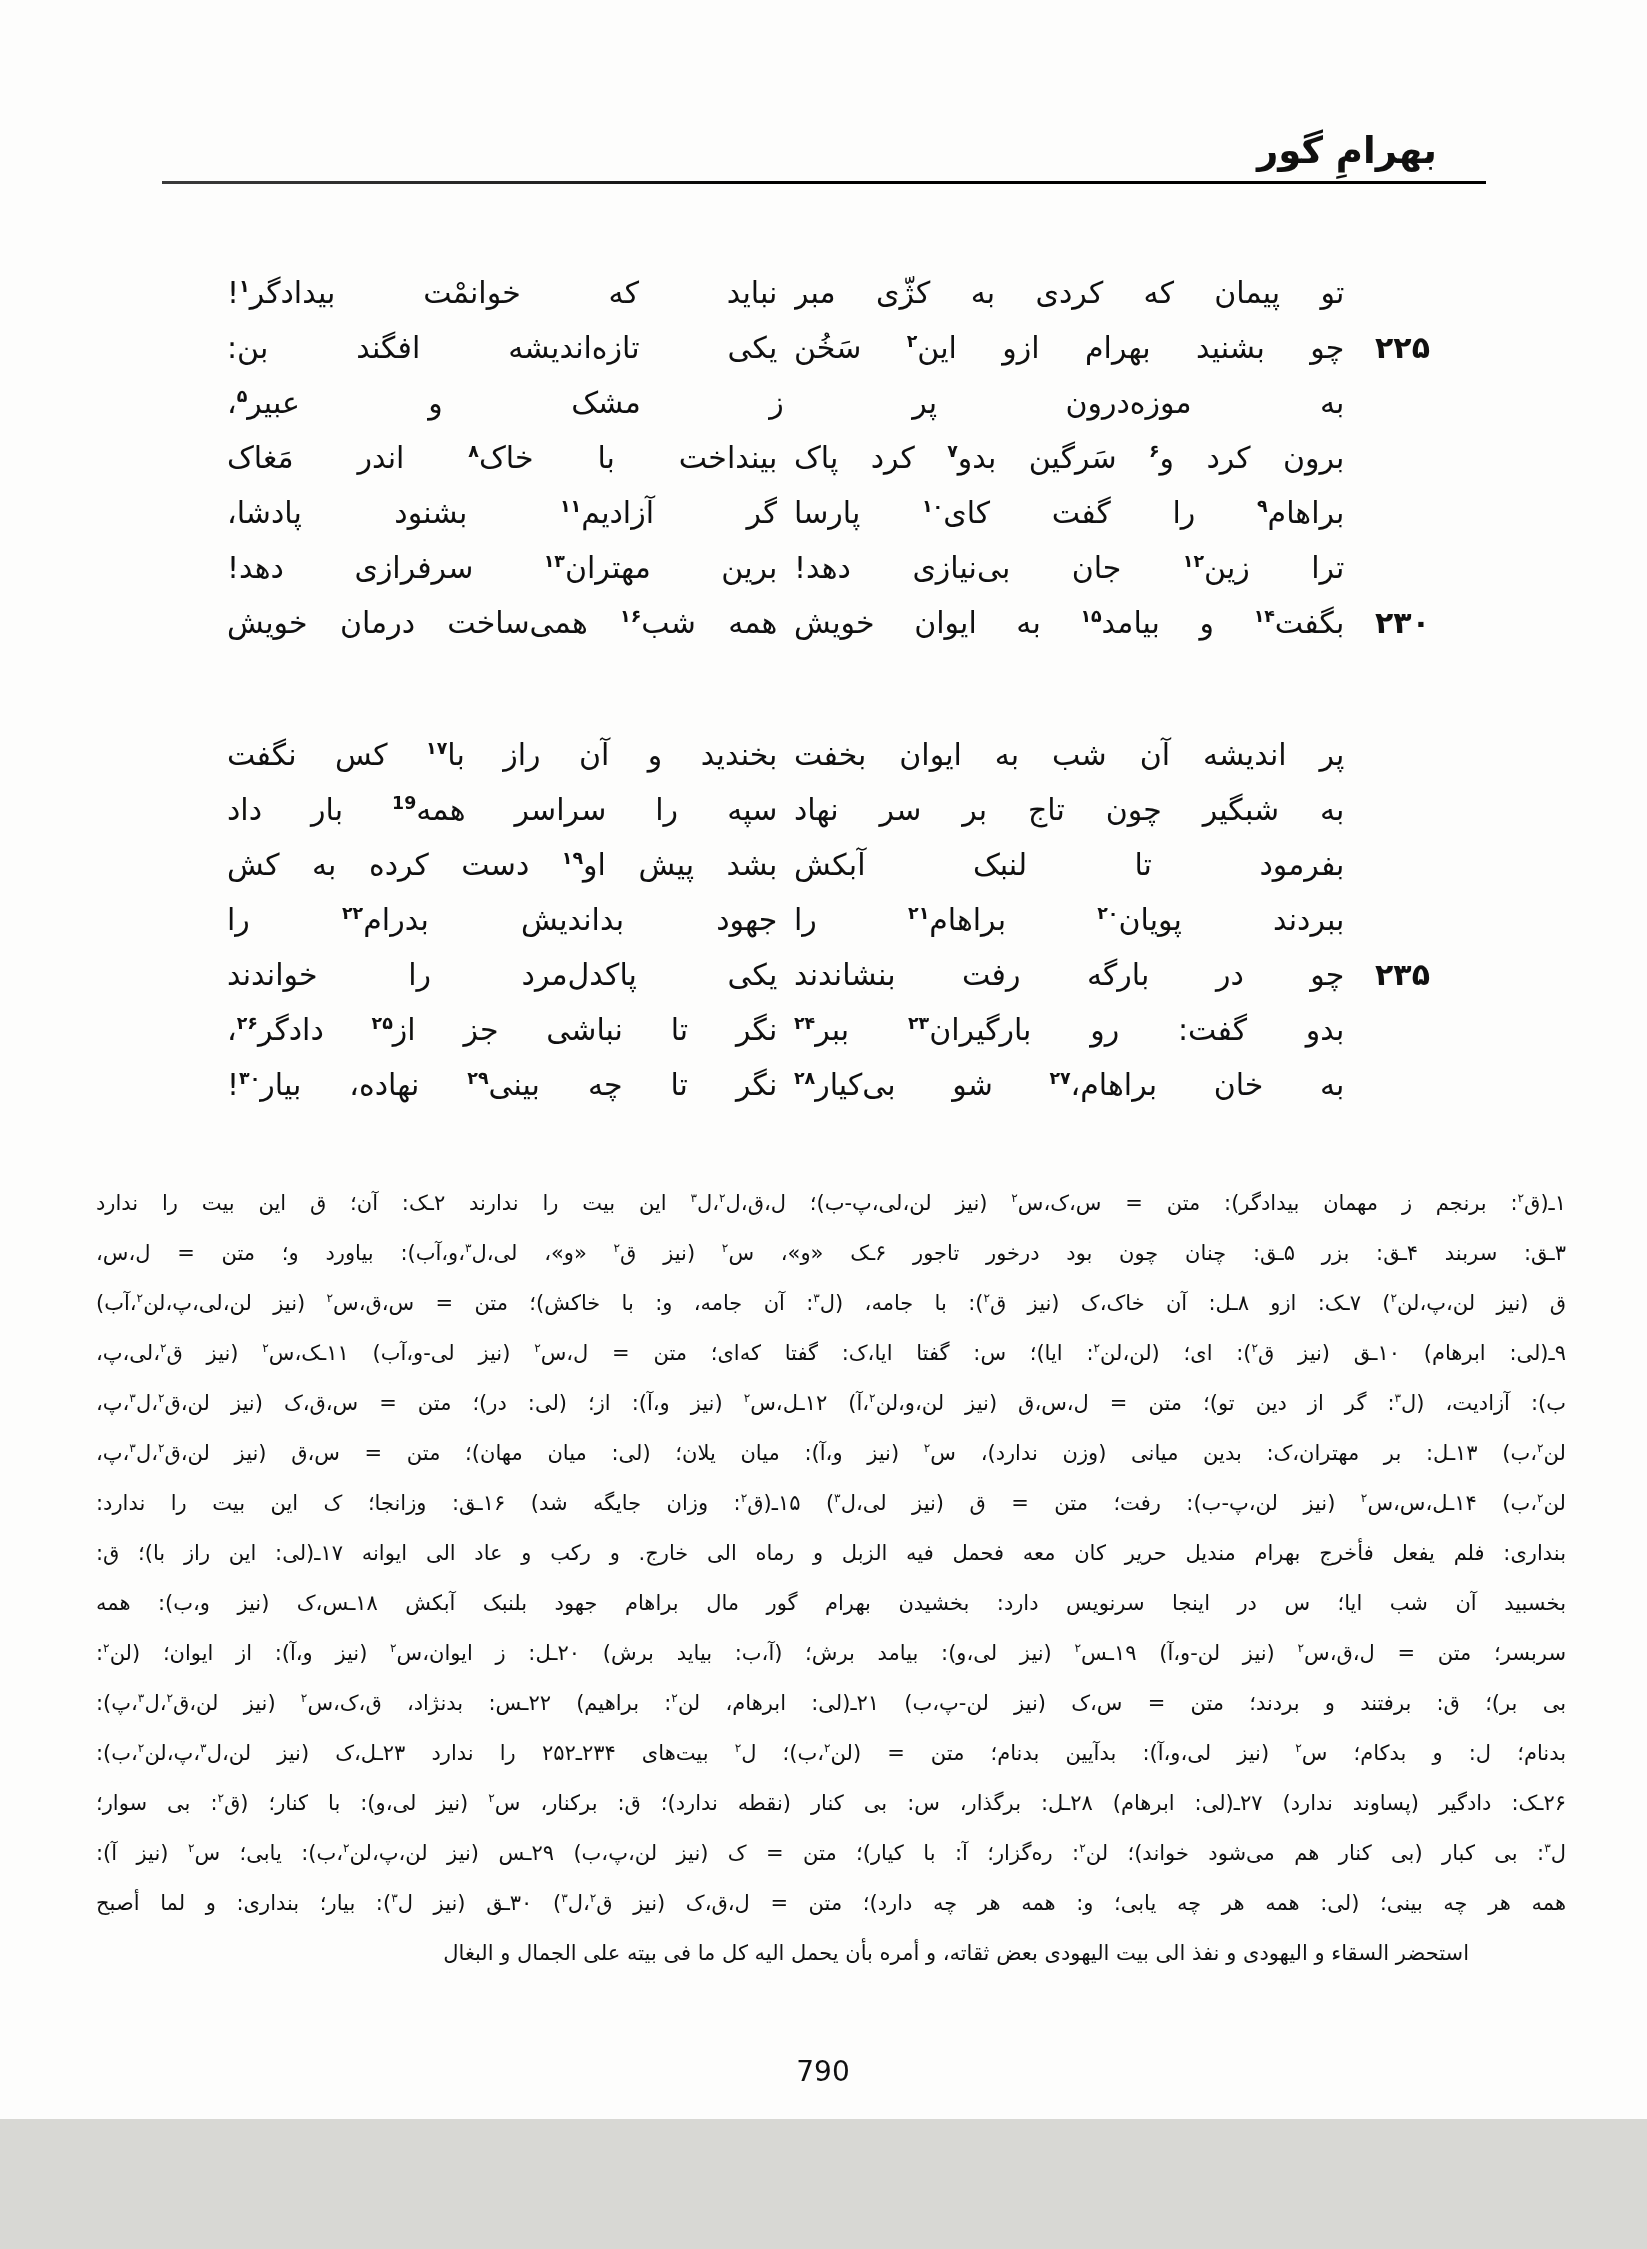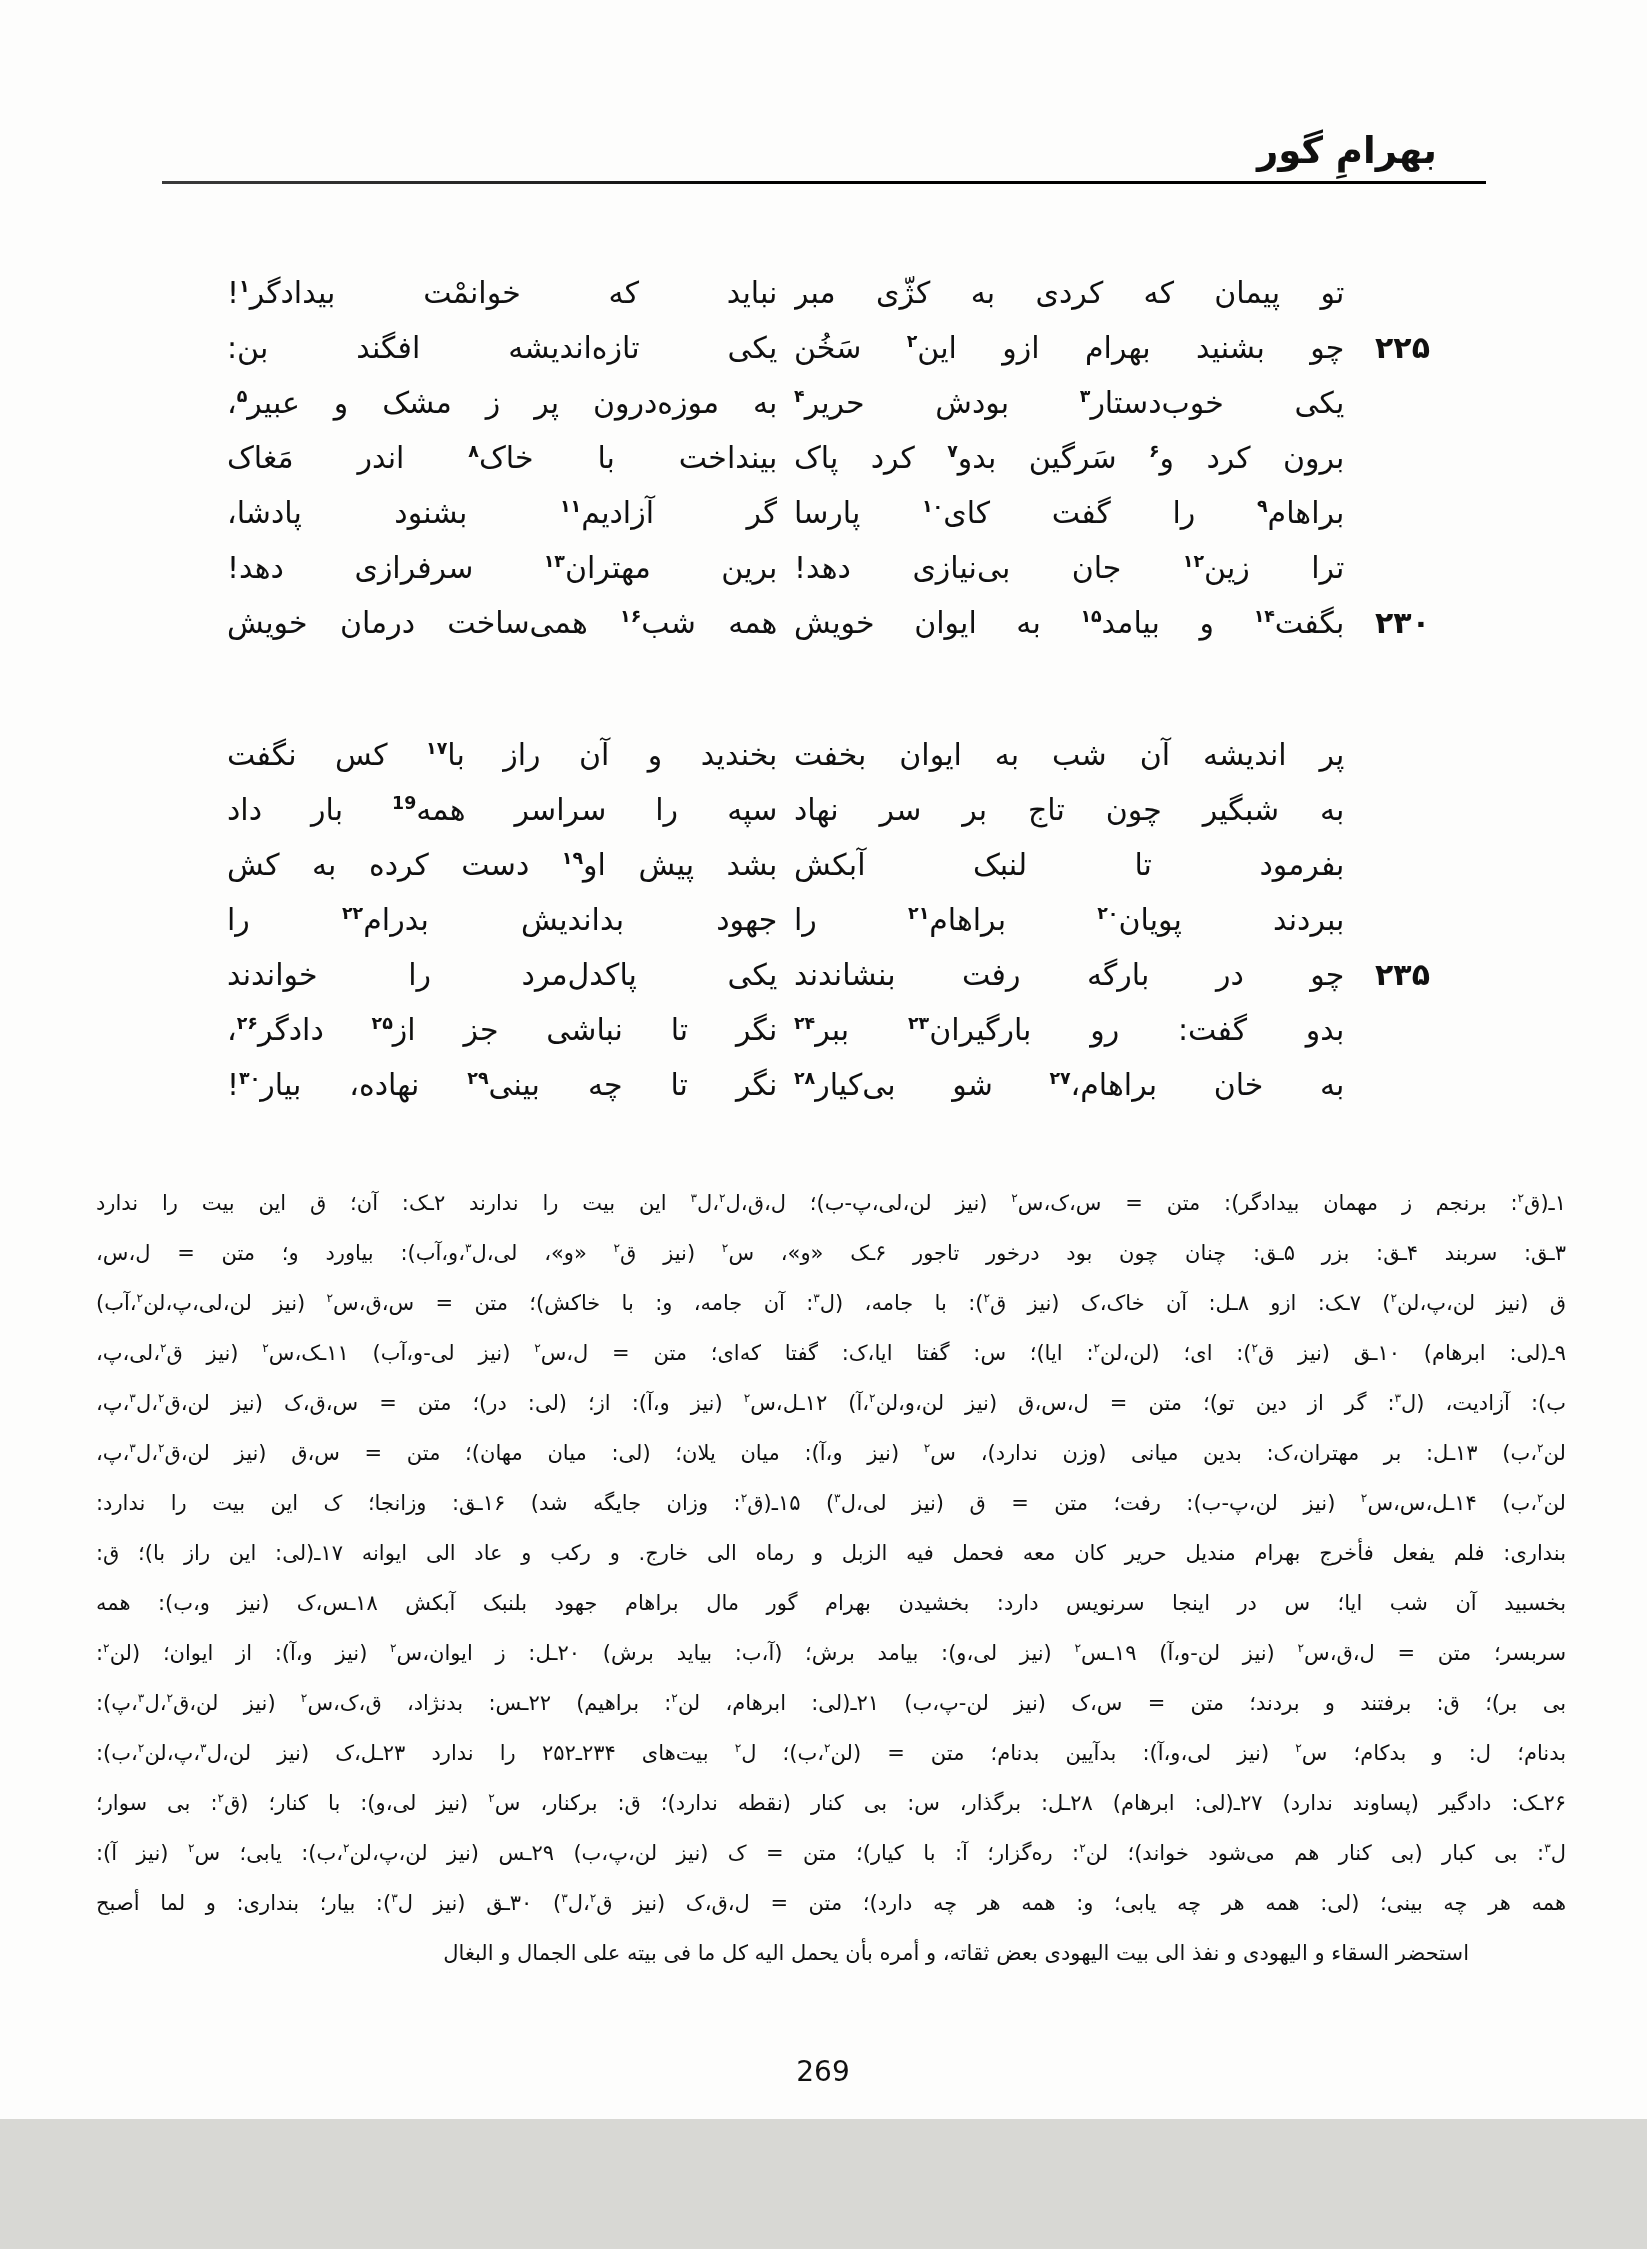--- a/index.html
+++ b/index.html
@@ -95,21 +95,20 @@
         <div class="hemi">تو پیمان که کردی به کژّی مبر</div>
         <div class="hemi">نباید که خوانمْت بیدادگر<sup>۱</sup>!</div>
       </div>
       <div class="vrow">
         <div class="vnum">۲۲۵</div>
         <div class="hemi">چو بشنید بهرام ازو این<sup>۲</sup> سَخُن</div>
         <div class="hemi">یکی تازه‌اندیشه افگند بن:</div>
       </div>
       <div class="vrow">
         <div class="vnum"></div>
-        <div class="hemi">یکی خوب‌دستار<sup>۳</sup> بودش حریر<sup>۴</sup></div>
         <div class="hemi">به موزه‌درون پر ز مشک و عبیر<sup>۵</sup>،</div>
       </div>
       <div class="vrow">
         <div class="vnum"></div>
         <div class="hemi">برون کرد و<sup>۶</sup> سَرگین بدو<sup>۷</sup> کرد پاک</div>
         <div class="hemi">بینداخت با خاک<sup>۸</sup> اندر مَغاک</div>
       </div>
       <div class="vrow">
         <div class="vnum"></div>
         <div class="hemi">براهام<sup>۹</sup> را گفت کای<sup>۱۰</sup> پارسا</div>
@@ -179,16 +178,16 @@
     <div class="fn">بخسبید آن شب ایا؛ س در اینجا سرنویس دارد: بخشیدن بهرام گور مال براهام جهود بلنبک آبکش ۱۸ـس،ک (نیز و،ب): همه</div>
     <div class="fn">سربسر؛ متن = ل،ق،س<sup>۲</sup> (نیز لن-و،آ) ۱۹ـس<sup>۲</sup> (نیز لی،و): بیامد برش؛ (آ،ب: بیاید برش) ۲۰ـل: ز ایوان،س<sup>۲</sup> (نیز و،آ): از ایوان؛ (لن<sup>۲</sup>:</div>
     <div class="fn">بی بر)؛ ق: برفتند و بردند؛ متن = س،ک (نیز لن-پ،ب) ۲۱ـ(لی: ابرهام، لن<sup>۲</sup>: براهیم) ۲۲ـس: بدنژاد، ق،ک،س<sup>۲</sup> (نیز لن،ق<sup>۲</sup>،ل<sup>۳</sup>،پ):</div>
     <div class="fn">بدنام؛ ل: و بدکام؛ س<sup>۲</sup> (نیز لی،و،آ): بدآیین بدنام؛ متن = (لن<sup>۲</sup>،ب)؛ ل<sup>۲</sup> بیت‌های ۲۳۴ـ۲۵۲ را ندارد ۲۳ـل،ک (نیز لن،ل<sup>۳</sup>،پ،لن<sup>۲</sup>،ب):</div>
     <div class="fn">۲۶ـک: دادگیر (پساوند ندارد) ۲۷ـ(لی: ابرهام) ۲۸ـل: برگذار، س: بی کنار (نقطه ندارد)؛ ق: برکنار، س<sup>۲</sup> (نیز لی،و): با کنار؛ (ق<sup>۲</sup>: بی سوار؛</div>
     <div class="fn">ل<sup>۳</sup>: بی کبار (بی کنار هم می‌شود خواند)؛ لن<sup>۲</sup>: ره‌گزار؛ آ: با کیار)؛ متن = ک (نیز لن،پ،ب) ۲۹ـس (نیز لن،پ،لن<sup>۲</sup>،ب): یابی؛ س<sup>۲</sup> (نیز آ):</div>
     <div class="fn">همه هر چه بینی؛ (لی: همه هر چه یابی؛ و: همه هر چه دارد)؛ متن = ل،ق،ک (نیز ق<sup>۲</sup>،ل<sup>۳</sup>) ۳۰ـق (نیز ل<sup>۳</sup>): بیار؛ بنداری: و لما أصبح</div>
     <div class="fn fn-last">استحضر السقاء و الیهودی و نفذ الی بیت الیهودی بعض ثقاته، و أمره بأن یحمل الیه کل ما فی بیته علی الجمال و البغال</div>
   </div>
 
-  <div class="pagenum">269</div>
+  <div class="pagenum">790</div>
 
 </div>
 
 
 </body></html>

